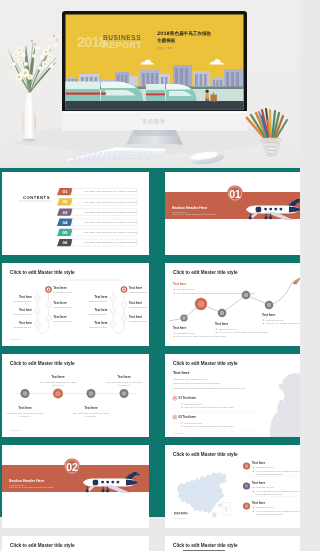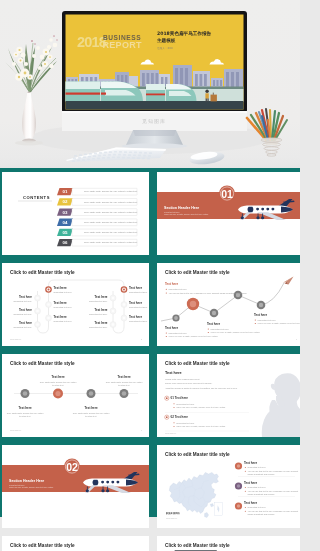--- a/index.html
+++ b/index.html
@@ -1,20 +1,20 @@
 <!DOCTYPE html>
 <html><head>
 <meta charset="utf-8">
 <style>
   html,body{margin:0;padding:0;}
   body{width:300px;height:551px;background:#e9e9e9;font-family:"Liberation Sans",sans-serif;overflow:hidden;}
   .page{position:relative;width:300px;height:517px;background:#0f766e;}
   .hero{position:relative;width:300px;height:168px;background:#ededec;overflow:hidden;}
   .grid{position:relative;width:300px;padding:4px 2px 0 2px;box-sizing:border-box;}
-  .row{display:flex;gap:8px;margin-bottom:8px;}
+  .row{display:flex;gap:16px;margin-bottom:8px;}
   .slide{position:relative;width:147px;height:83px;background:#fff;overflow:hidden;flex:0 0 147px;}
   .sv{position:absolute;left:0;top:0;}
   .t-title{font-family:"Liberation Sans",sans-serif;font-size:4.7px;font-weight:bold;fill:#2b2b2b;}
   .c-head{font-family:"Liberation Sans",sans-serif;font-size:4.1px;font-weight:bold;fill:#2b2b2b;letter-spacing:0.55px;}
   .c-num{font-family:"Liberation Sans",sans-serif;font-size:4.4px;font-weight:bold;fill:#fff;}
   .c-txt{font-family:"Liberation Sans",sans-serif;font-size:2.2px;fill:#8e8e8e;}
   .s-num{font-family:"Liberation Sans",sans-serif;font-size:10.5px;font-weight:bold;fill:#fff;}
   .s-title{font-family:"Liberation Sans",sans-serif;font-size:3.6px;font-weight:bold;fill:#fff;}
   .s-sub{font-family:"Liberation Sans",sans-serif;font-size:1.8px;fill:#eccfc8;}
   .tl-h{font-family:"Liberation Sans",sans-serif;font-size:3px;font-weight:bold;fill:#333;}

